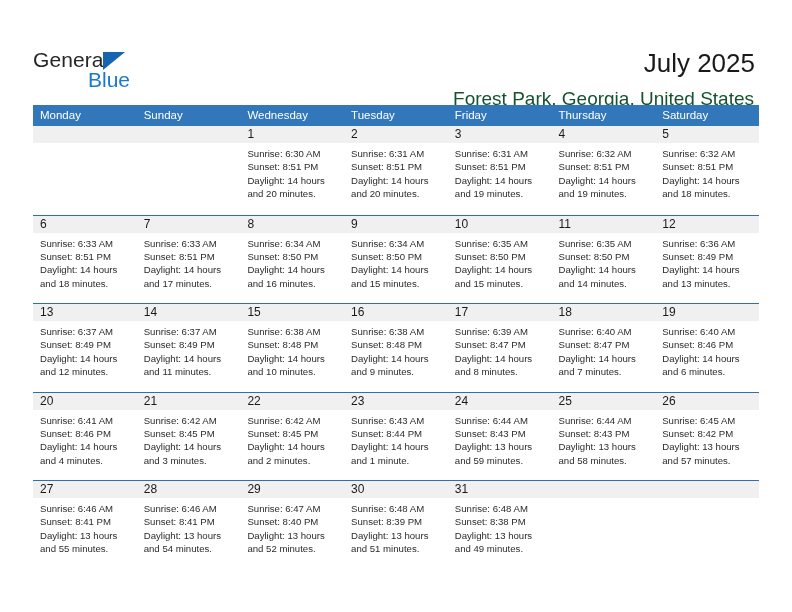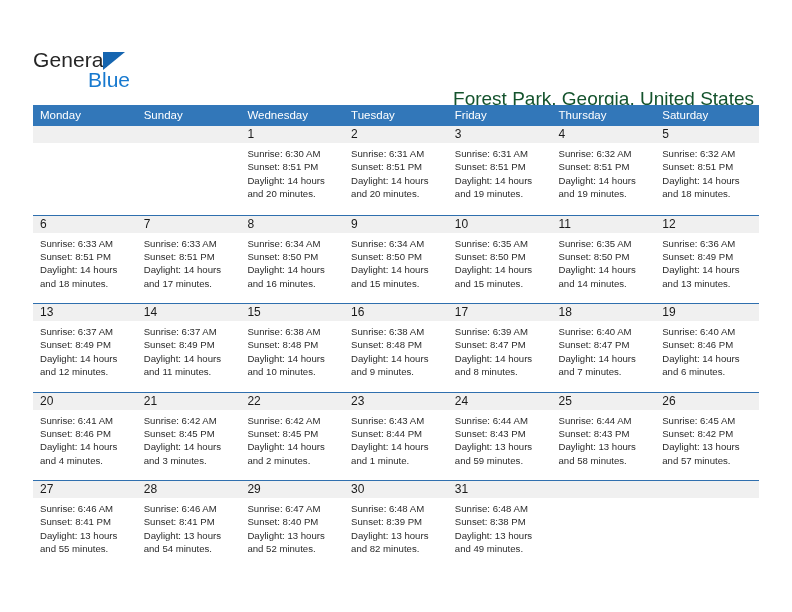--- a/index.html
+++ b/index.html
@@ -145,20 +145,21 @@
 <div class="page">
 
   <div class="top">
 
     <div class="brand">
       <span class="brand-general">General</span>
       <span class="brand-tri"></span>
       <span class="brand-blue">Blue</span>
     </div>
 
+    <div class="title">July 2025</div>
     <div class="subtitle">Forest Park, Georgia, United States</div>
   </div>
 
   <div class="calendar">
     <div class="week-header">
       <div class="dow">Monday</div>
       <div class="dow">Sunday</div>
       <div class="dow">Wednesday</div>
       <div class="dow">Tuesday</div>
       <div class="dow">Friday</div>
@@ -454,21 +455,21 @@
               <div>Daylight: 13 hours</div>
               <div>and 52 minutes.</div>
             </div>
           </div>
           <div class="cell">
             <div class="daynum-band">30</div>
             <div class="lines">
               <div>Sunrise: 6:48 AM</div>
               <div>Sunset: 8:39 PM</div>
               <div>Daylight: 13 hours</div>
-              <div>and 82 minutes.</div>
+              <div>and 51 minutes.</div>
             </div>
           </div>
           <div class="cell">
             <div class="daynum-band">31</div>
             <div class="lines">
               <div>Sunrise: 6:48 AM</div>
               <div>Sunset: 8:38 PM</div>
               <div>Daylight: 13 hours</div>
               <div>and 49 minutes.</div>
             </div>

